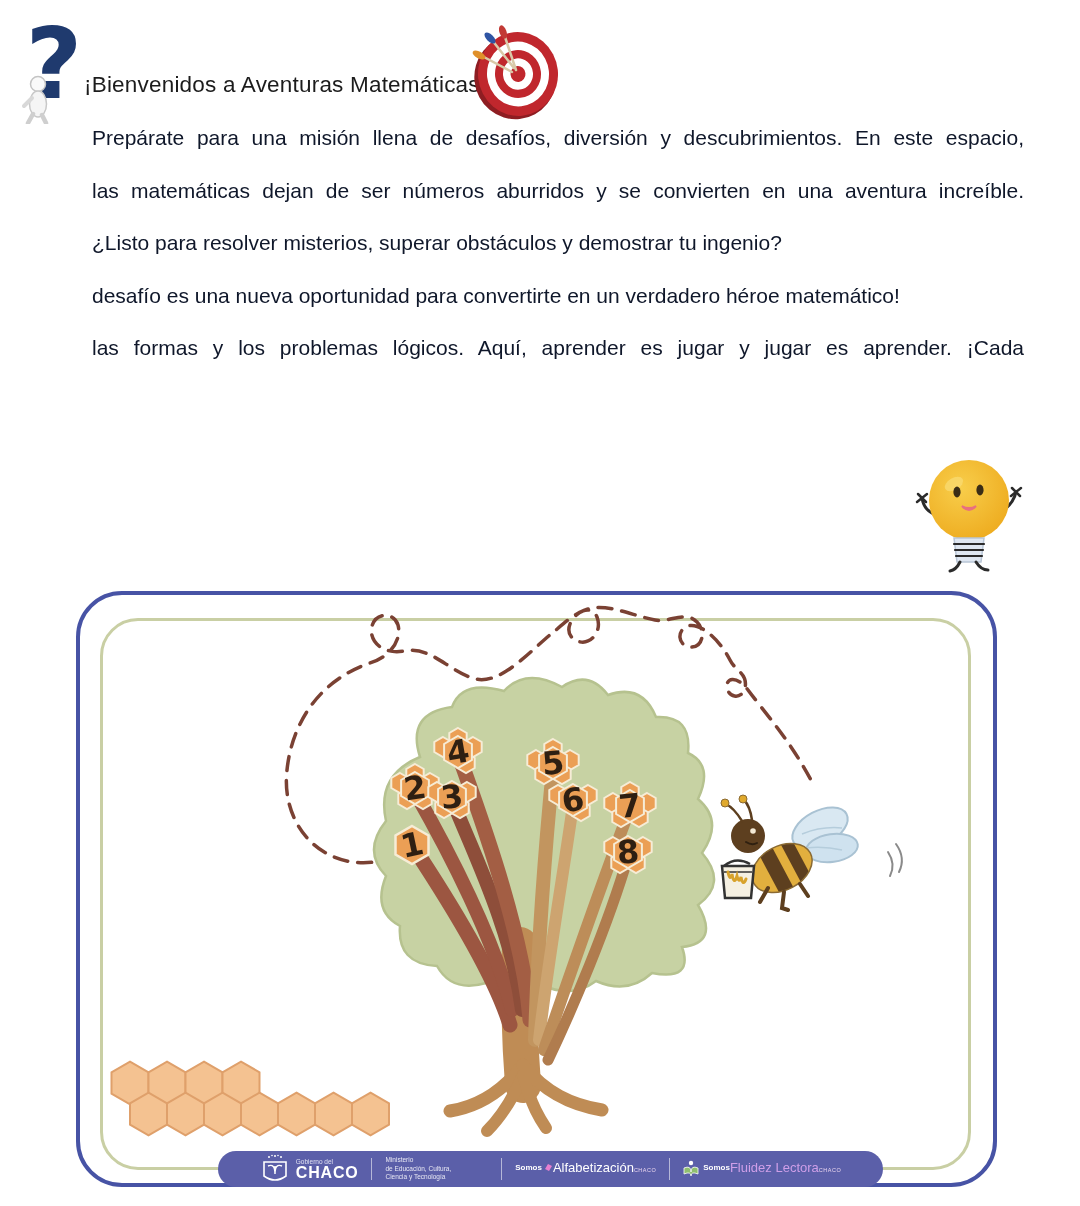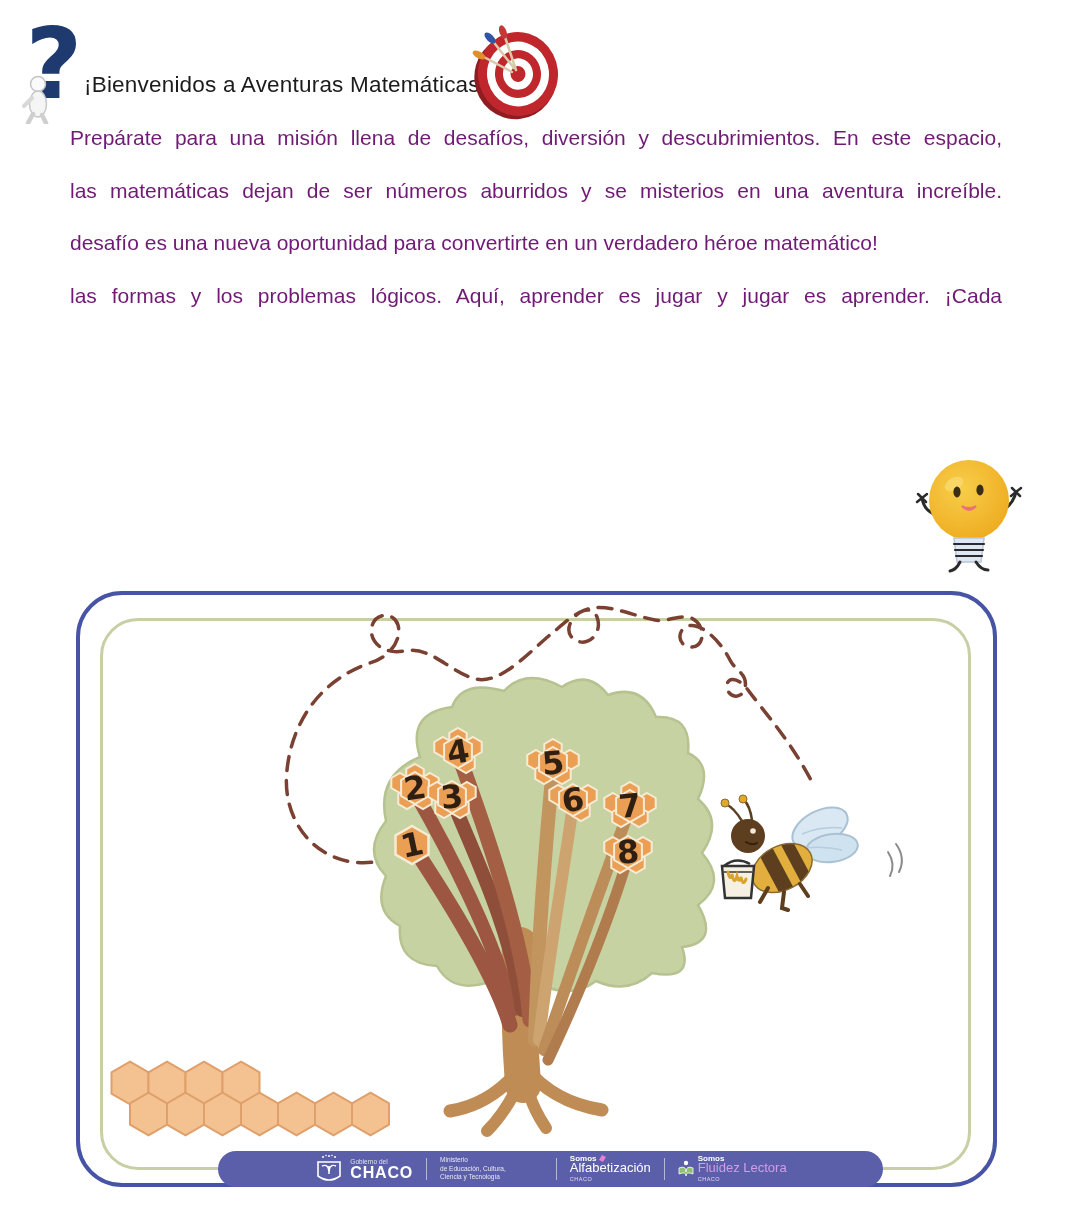--- a/index.html
+++ b/index.html
@@ -8,21 +8,21 @@
     font-family:"Liberation Sans",sans-serif;overflow:hidden;
   }
   
   .qmark{position:absolute;left:8px;top:14px;width:84px;height:110px;}
   .title{
     position:absolute;left:84px;top:72px;font-size:22.5px;color:#1c1c1c;
     letter-spacing:.2px;white-space:nowrap;
   }
   .dartboard{position:absolute;left:466px;top:24px;width:96px;height:96px;}
   
-  .intro{position:absolute;left:70px;top:112px;width:932px;font-size:21px;color:#701a75;}
+  .intro{position:absolute;left:92px;top:112px;width:932px;font-size:21px;color:#0f172a;}
   .intro .line{height:52.5px;line-height:52.5px;white-space:nowrap;}
   .intro .line.j{white-space:normal;text-align:justify;text-align-last:justify;}
   .bulb{position:absolute;left:910px;top:452px;width:122px;height:124px;}
   
   .panel{
     position:absolute;left:76px;top:591px;width:913px;height:588px;
     border:4px solid #4753a5;border-radius:46px;background:#fff;
   }
   .inner-frame{
     position:absolute;left:20px;top:23px;width:865px;height:546px;
@@ -33,21 +33,21 @@
   .footer-bar{
     position:absolute;left:138px;top:556px;width:665px;height:36px;border-radius:18px;
     background:#5b5fa9;z-index:3;display:flex;align-items:center;justify-content:center;
     gap:13px;color:#fff;
   }
   .f-logo{display:flex;align-items:center;gap:6px;}
   .gov-small{font-size:6.5px;color:#dfe0f2;line-height:7px;}
   .gov-big{font-size:16px;font-weight:bold;letter-spacing:.8px;line-height:16px;}
   .f-div{width:1px;height:22px;background:rgba(255,255,255,.55);}
   .f-ministry{font-size:6.5px;line-height:8.5px;color:#e8e8f4;}
-  .f-somos{display:flex;flex-direction:column;line-height:9px;}
+  .f-somos{display:flex;flex-direction:row;line-height:9px;}
   .s-top{display:flex;align-items:flex-start;gap:2px;font-size:8px;font-weight:bold;}
   .s-name{font-size:13px;}
   .s-name.pink{color:#cf9fe8;}
   .s-chaco{font-size:5.5px;margin-top:3px;color:#e9d5ef;letter-spacing:.5px;}
   .f-flu{display:flex;align-items:center;gap:4px;}
   .sp{width:24px;}
 </style>
 </head>
 <body>
 
@@ -81,21 +81,22 @@
       <ellipse cx="24" cy="14" rx="7" ry="3.5" transform="rotate(45 24 14)" fill="#2f55a4"></ellipse>
       <path d="M46 48 L16 32" stroke="#d9c9a8" stroke-width="2.5"></path>
       <ellipse cx="13" cy="31" rx="7" ry="3.5" transform="rotate(28 13 31)" fill="#e0902a"></ellipse>
       <path d="M50 46 L38 10" stroke="#d9c9a8" stroke-width="2.5"></path>
       <ellipse cx="37" cy="8" rx="7" ry="3.5" transform="rotate(70 37 8)" fill="#c23a35"></ellipse>
     </g>
   </svg>
 
   <div class="intro">
     <div class="line j">Prepárate para una misión llena de desafíos, diversión y descubrimientos. En este espacio,</div>
-    <div class="line j">las matemáticas dejan de ser números aburridos y se misterios en una aventura increíble.</div>
+    <div class="line j">las matemáticas dejan de ser números aburridos y se convierten en una aventura increíble.</div>
+    <div class="line">¿Listo para resolver misterios, superar obstáculos y demostrar tu ingenio?</div>
     <div class="line">desafío es una nueva oportunidad para convertirte en un verdadero héroe matemático!</div>
     <div class="line j">las formas y los problemas lógicos. Aquí, aprender es jugar y jugar es aprender. ¡Cada</div>
   </div>
 
   <svg class="bulb" viewBox="0 0 122 124">
     <defs>
       <radialGradient id="bulbg" cx="40%" cy="35%" r="75%">
         <stop offset="0%" stop-color="#f8ce4b"></stop>
           <stop offset="100%" stop-color="#eda91c"></stop>
       </radialGradient>

